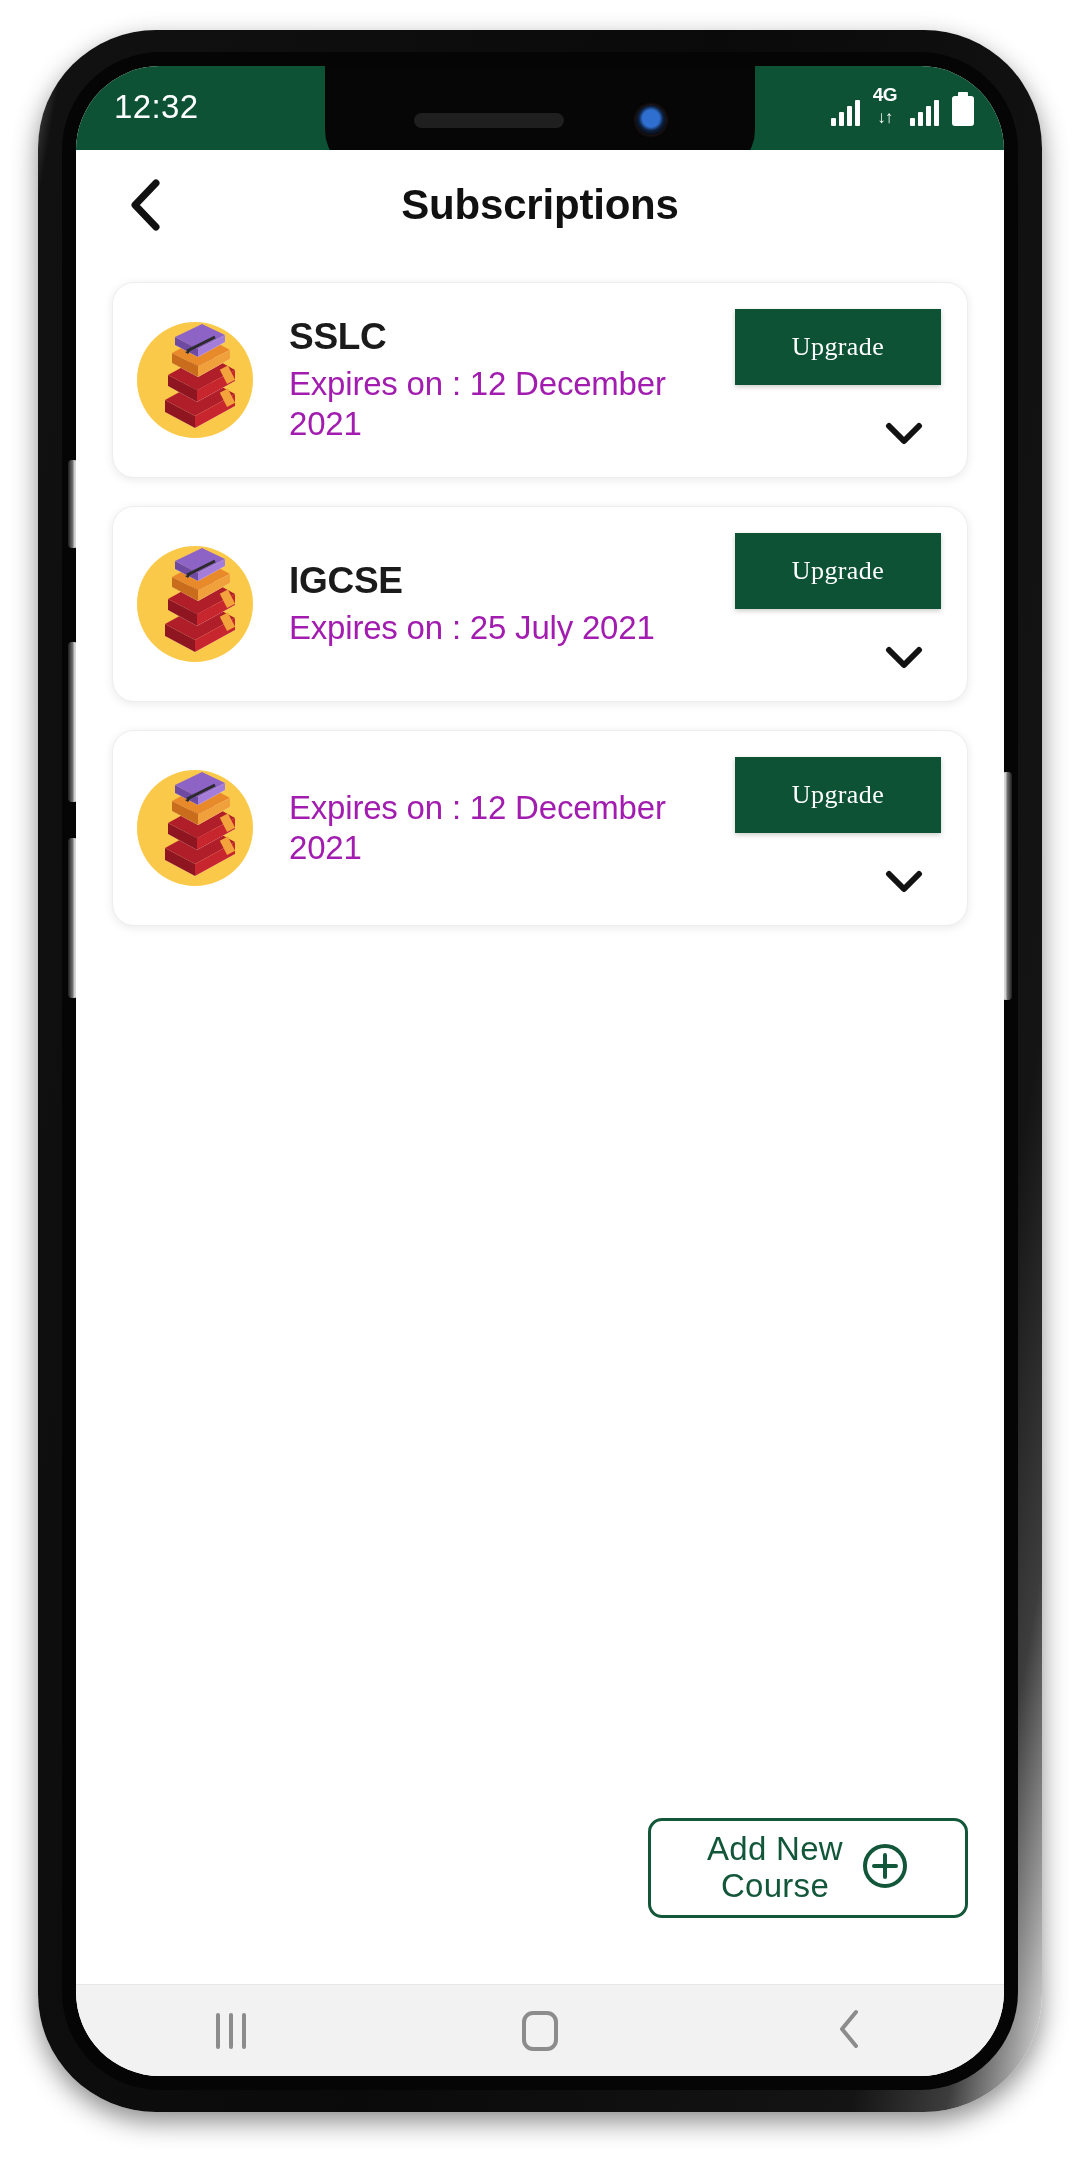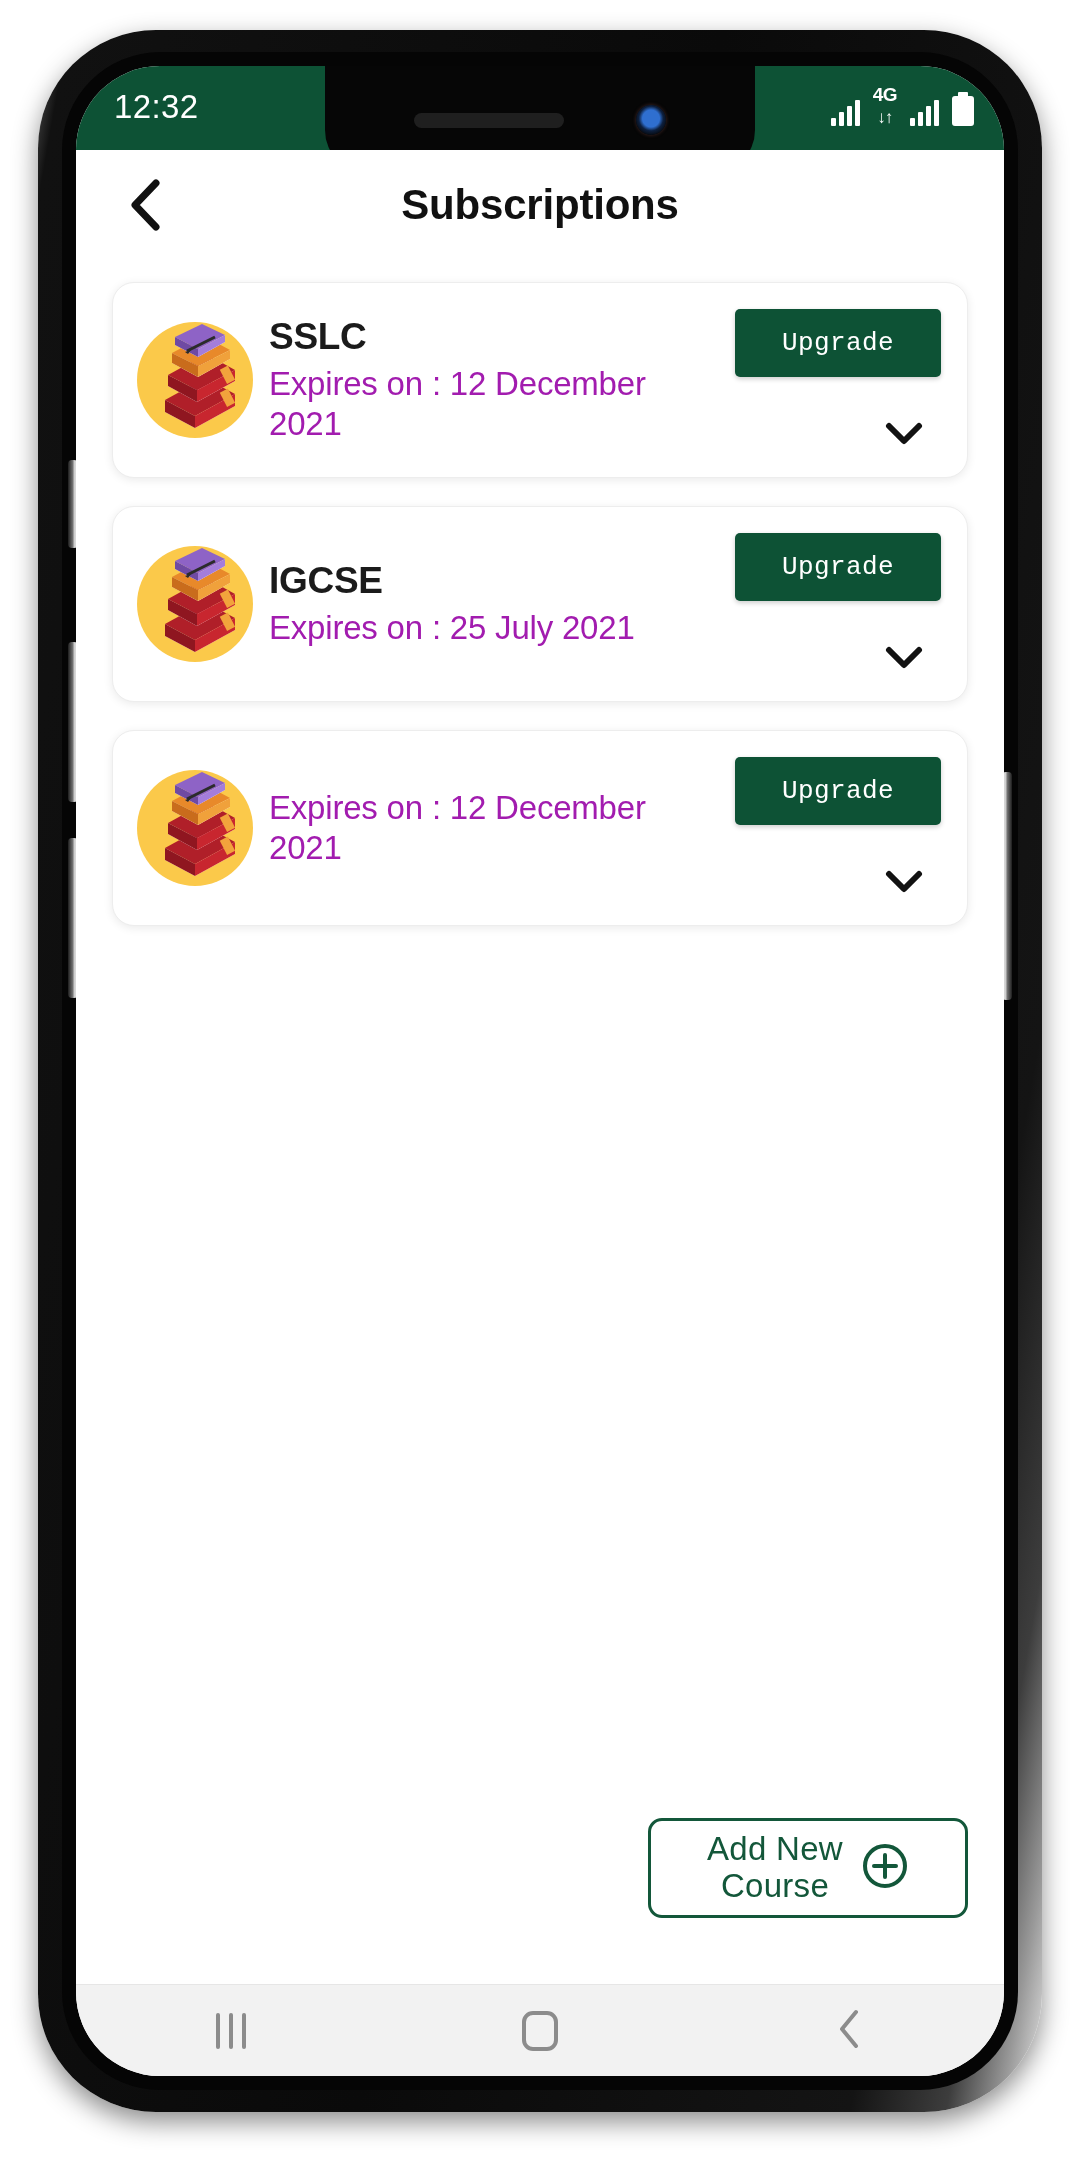--- a/index.html
+++ b/index.html
@@ -163,20 +163,21 @@
     position: relative;
     background: #ffffff;
     border: 1px solid #ededed;
     border-radius: 22px;
     box-shadow: 0 2px 10px rgba(0,0,0,.085);
     height: 196px;
     margin-bottom: 28px;
     display: flex;
     align-items: center;
     padding: 0 26px 0 22px;
+    gap: 20px;
   }
 
   .course-icon {
     flex: 0 0 auto;
     width: 120px; height: 120px;
     margin-right: 14px;
   }
   .course-icon svg { display: block; width: 120px; height: 120px; }
 
   .card-text { flex: 1 1 auto; min-width: 0; padding-right: 10px; }
@@ -200,26 +201,26 @@
     align-self: stretch;
     width: 210px;
     display: flex;
     flex-direction: column;
     justify-content: space-between;
     align-items: flex-end;
     padding: 26px 0 24px 0;
   }
   .upgrade-button {
     width: 206px;
-    height: 68px;
+    height: 76px;
     background: #0d5235;
     color: #ffffff;
     border: none;
-    border-radius: 5px;
-    font-family: Liberation Mono, monospace;
+    border-radius: 0;
+    font-family: Liberation Serif, serif;
     font-size: 26px;
     letter-spacing: .4px;
     cursor: pointer;
     box-shadow: 0 2px 5px rgba(0,0,0,.2);
   }
   .expand-chevron {
     width: 46px; height: 34px;
     display: flex; align-items: center; justify-content: center;
     margin-right: 14px;
     cursor: pointer;

